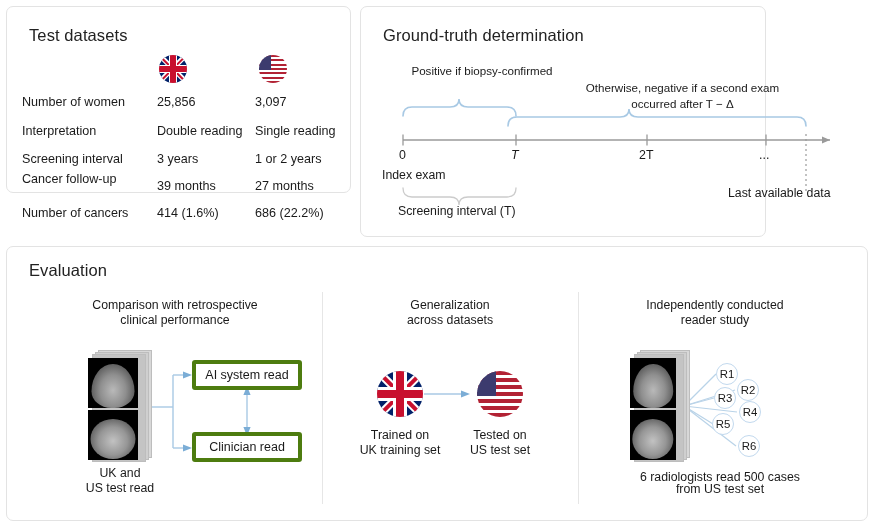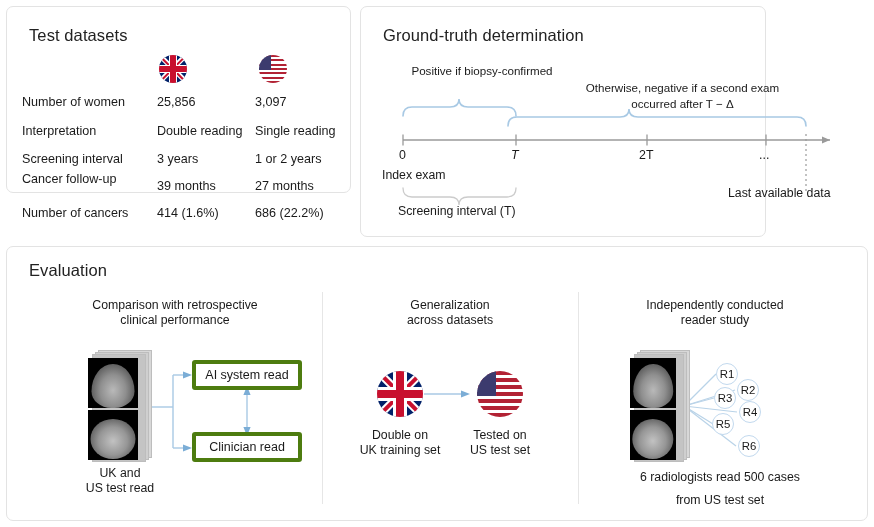--- a/index.html
+++ b/index.html
@@ -247,21 +247,21 @@
       <div class="stripe" style="top: 15.3846%; height: 7.69231%;"></div>
       <div class="stripe" style="top: 30.7692%; height: 7.69231%;"></div>
       <div class="stripe" style="top: 46.1538%; height: 7.69231%;"></div>
       <div class="stripe" style="top: 61.5385%; height: 7.69231%;"></div>
       <div class="stripe" style="top: 76.9231%; height: 7.69231%;"></div>
       <div class="stripe" style="top: 92.3077%; height: 7.69231%;"></div>
       <div class="canton"></div>
     </div>
 </div>
 
-<div class="eval-cap" style="left:340px;top:428px;width:120px;">Double on</div>
+<div class="eval-cap" style="left:340px;top:428px;width:120px;">Trained on</div>
 <div class="eval-cap" style="left:340px;top:443px;width:120px;">UK training set</div>
 <div class="eval-cap" style="left:440px;top:428px;width:120px;">Tested on</div>
 <div class="eval-cap" style="left:440px;top:443px;width:120px;">US test set</div>
 
 <div class="eval-sub" style="left:620px;top:298px;width:190px;">Independently conducted</div>
 <div class="eval-sub" style="left:620px;top:313px;width:190px;">reader study</div>
 
 <div class="mammo-stack" id="mammo-2" style="left:630px;top:354px;width:60px;height:106px;">
     <div class="mammo-sheet" style="left: 10px; top: -4px; width: 50px; height: 108px; background: rgb(216, 216, 216);"></div>
     <div class="mammo-sheet" style="left: 7px; top: -2px; width: 50px; height: 108px; background: rgb(207, 207, 207);"></div>
@@ -277,13 +277,13 @@
 <div id="reader-circles">
     <div class="rcircle" style="left: 716px; top: 363px;">R1</div>
     <div class="rcircle" style="left: 737px; top: 379px;">R2</div>
     <div class="rcircle" style="left: 714px; top: 387px;">R3</div>
     <div class="rcircle" style="left: 739px; top: 401px;">R4</div>
     <div class="rcircle" style="left: 712px; top: 413px;">R5</div>
     <div class="rcircle" style="left: 738px; top: 435px;">R6</div>
   </div>
 
 <div class="eval-cap" style="left:620px;top:470px;width:200px;">6 radiologists read 500 cases</div>
-<div class="eval-cap" style="left:620px;top:493px;width:200px;">from US test set</div>
+<div class="eval-cap" style="left:620px;top:482px;width:200px;">from US test set</div>
 
 </body></html>

